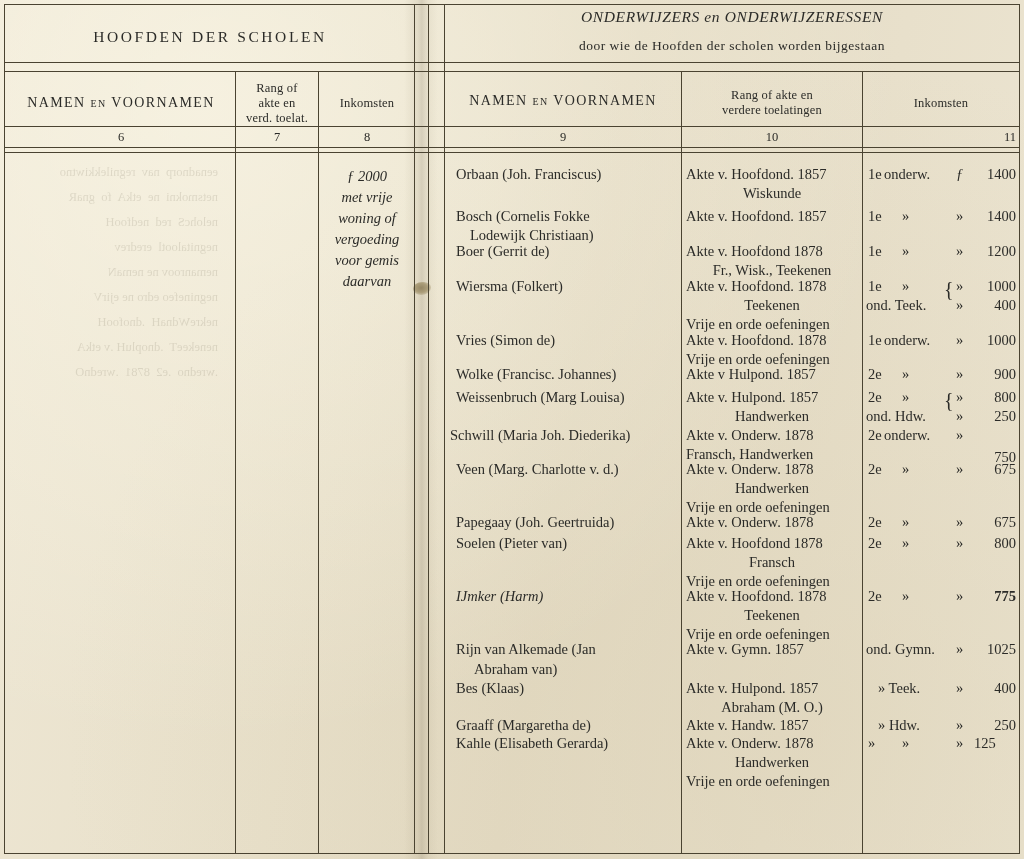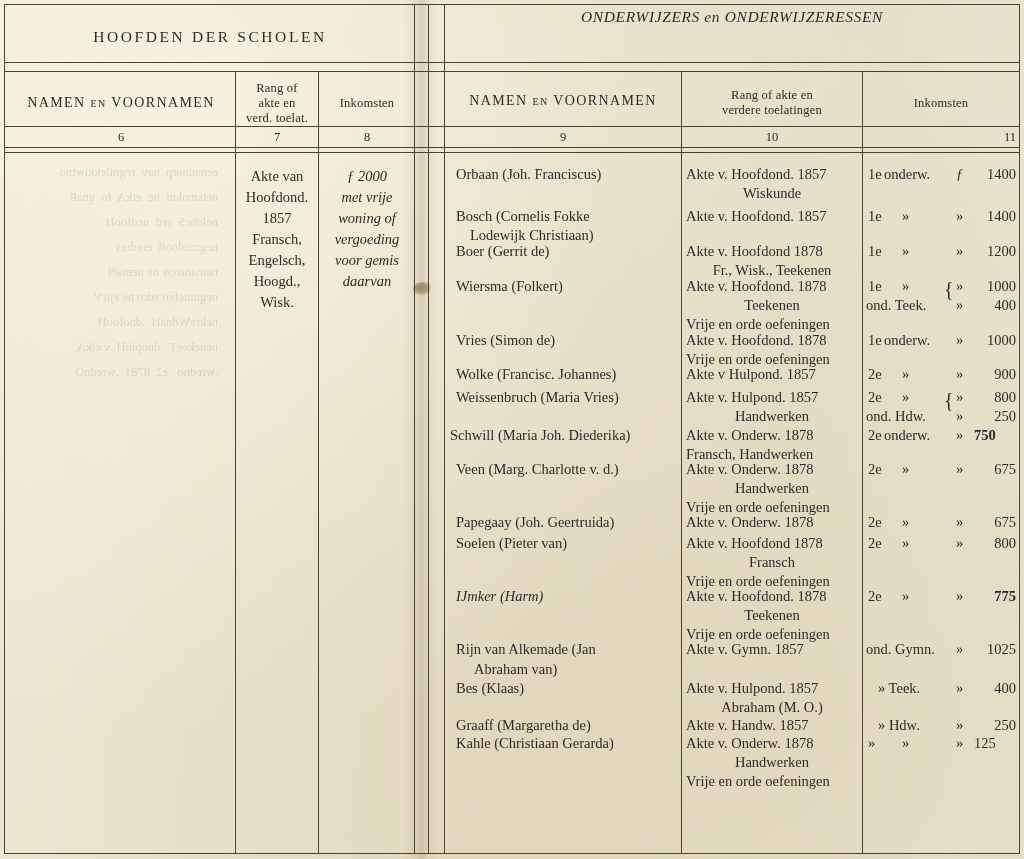--- a/index.html
+++ b/index.html
@@ -154,20 +154,21 @@
   <div class="vline" style="left:414px; top:4px; height:849px;"></div>
   <div class="vline" style="left:428px; top:4px; height:849px;"></div>
   <div class="vline" style="left:444px; top:4px; height:849px;"></div>
   <div class="vline" style="left:681px; top:71px; height:782px;"></div>
   <div class="vline" style="left:862px; top:71px; height:782px;"></div>
   <div class="vline" style="left:1019px; top:4px; height:849px;"></div>
 
   <div class="cell ctr hdr-main" style="left:8px; top:28px; width:404px;">HOOFDEN DER SCHOLEN</div>
 
   <div class="cell ctr hdr-main2" style="left:448px; top:8px; width:568px;">ONDERWIJZERS en ONDERWIJZERESSEN</div>
+  <div class="cell ctr hdr-sub" style="left:448px; top:38px; width:568px;">door wie de Hoofden der scholen worden bijgestaan</div>
 
   <div class="cell ctr hdr-col" style="left:8px; top:95px; width:226px;">NAMEN en VOORNAMEN</div>
 
   <div class="cell ctr hdr-col-sm" style="left:239px; top:81px; width:76px;">
     <div>Rang of</div>
     <div>akte en</div>
     <div>verd. toelat.</div>
   </div>
 
   <div class="cell ctr hdr-col-sm" style="left:322px; top:96px; width:90px;">Inkomsten</div>
@@ -182,29 +183,20 @@
   <div class="cell ctr hdr-col-sm" style="left:866px; top:96px; width:150px;">Inkomsten</div>
 
   <div class="cell ctr colnum" style="left:8px; top:130px; width:226px;">6</div>
   <div class="cell ctr colnum" style="left:239px; top:130px; width:76px;">7</div>
   <div class="cell ctr colnum" style="left:322px; top:130px; width:90px;">8</div>
   <div class="cell ctr colnum" style="left:448px; top:130px; width:230px;">9</div>
   <div class="cell ctr colnum" style="left:685px; top:130px; width:174px;">10</div>
   <div class="cell ctr colnum" style="left:866px; top:130px; width:150px;text-align:right;">11</div>
 
 
-  <div class="cell ctr" style="left:239px; top:166px; width:76px; font-size:14.5px; line-height:21px;">
-    <div>Akte van</div>
-    <div>Hoofdond.</div>
-    <div>1857</div>
-    <div>Fransch,</div>
-    <div>Engelsch,</div>
-    <div>Hoogd.,</div>
-    <div>Wisk.</div>
-  </div>
 
   <div class="cell ctr" style="left:322px; top:166px; width:90px; font-size:14.5px; line-height:21px;">
     <div class="ital">ƒ 2000</div>
     <div class="ital">met vrije</div>
     <div class="ital">woning of</div>
     <div class="ital">vergoeding</div>
     <div class="ital">voor gemis</div>
     <div class="ital">daarvan</div>
   </div>
 
@@ -253,39 +245,39 @@
   <div class="row" style="left:956px; top:332px;">»</div>
   <div class="row" style="left:974px; top:332px; width:42px; text-align:right;">1000</div>
 
   <div class="row" style="left:456px; top:366px;">Wolke (Francisc. Johannes)</div>
   <div class="row" style="left:686px; top:366px;">Akte v Hulpond. 1857</div>
   <div class="row" style="left:868px; top:366px;">2e</div>
   <div class="row" style="left:902px; top:366px;">»</div>
   <div class="row" style="left:956px; top:366px;">»</div>
   <div class="row" style="left:974px; top:366px; width:42px; text-align:right;">900</div>
 
-  <div class="row" style="left:456px; top:389px;">Weissenbruch (Maria Vries)</div>
+  <div class="row" style="left:456px; top:389px;">Weissenbruch (Marg Louisa)</div>
   <div class="row" style="left:686px; top:389px;">Akte v. Hulpond. 1857</div>
   <div class="row" style="left:686px; top:408px; width:172px; text-align:center;">Handwerken</div>
   <div class="row" style="left:868px; top:389px;">2e</div>
   <div class="row" style="left:902px; top:389px;">»</div>
   <div class="row" style="left:866px; top:408px;">ond. Hdw.</div>
   <div class="row brace" style="left:944px; top:393px;">{</div>
   <div class="row" style="left:956px; top:389px;">»</div>
   <div class="row" style="left:974px; top:389px; width:42px; text-align:right;">800</div>
   <div class="row" style="left:956px; top:408px;">»</div>
   <div class="row" style="left:974px; top:408px; width:42px; text-align:right;">250</div>
 
   <div class="row" style="left:450px; top:427px;">Schwill (Maria Joh. Diederika)</div>
   <div class="row" style="left:686px; top:427px;">Akte v. Onderw. 1878</div>
   <div class="row" style="left:686px; top:446px;">Fransch,  Handwerken</div>
   <div class="row" style="left:868px; top:427px;">2e</div>
   <div class="row" style="left:884px; top:427px;">onderw.</div>
   <div class="row" style="left:956px; top:427px;">»</div>
-  <div class="row" style="left:974px; top:427px; width:42px; text-align:left;font-weight:bold;">750</div>
+  <div class="row" style="left:974px; top:449px; width:42px; text-align:right;">750</div>
 
   <div class="row" style="left:456px; top:461px;">Veen (Marg. Charlotte v. d.)</div>
   <div class="row" style="left:686px; top:461px;">Akte v. Onderw.  1878</div>
   <div class="row" style="left:686px; top:480px; width:172px; text-align:center;">Handwerken</div>
   <div class="row" style="left:686px; top:499px;">Vrije en orde oefeningen</div>
   <div class="row" style="left:868px; top:461px;">2e</div>
   <div class="row" style="left:902px; top:461px;">»</div>
   <div class="row" style="left:956px; top:461px;">»</div>
   <div class="row" style="left:974px; top:461px; width:42px; text-align:right;">675</div>
 
@@ -327,21 +319,21 @@
   <div class="row" style="left:878px; top:680px;">»   Teek.</div>
   <div class="row" style="left:956px; top:680px;">»</div>
   <div class="row" style="left:974px; top:680px; width:42px; text-align:right;">400</div>
 
   <div class="row" style="left:456px; top:717px;">Graaff (Margaretha de)</div>
   <div class="row" style="left:686px; top:717px;">Akte  v.  Handw.  1857</div>
   <div class="row" style="left:878px; top:717px;">»   Hdw.</div>
   <div class="row" style="left:956px; top:717px;">»</div>
   <div class="row" style="left:974px; top:717px; width:42px; text-align:right;">250</div>
 
-  <div class="row" style="left:456px; top:735px;">Kahle (Christiaan Gerarda)</div>
+  <div class="row" style="left:456px; top:735px;">Kahle (Elisabeth Gerarda)</div>
   <div class="row" style="left:686px; top:735px;">Akte  v.  Onderw.   1878</div>
   <div class="row" style="left:686px; top:754px; width:172px; text-align:center;">Handwerken</div>
   <div class="row" style="left:686px; top:773px;">Vrije en orde oefeningen</div>
   <div class="row" style="left:868px; top:735px;">»</div>
   <div class="row" style="left:902px; top:735px;">»</div>
   <div class="row" style="left:956px; top:735px;">»</div>
   <div class="row" style="left:974px; top:735px; width:42px; text-align:left;">125</div>
 
 </div>
 

